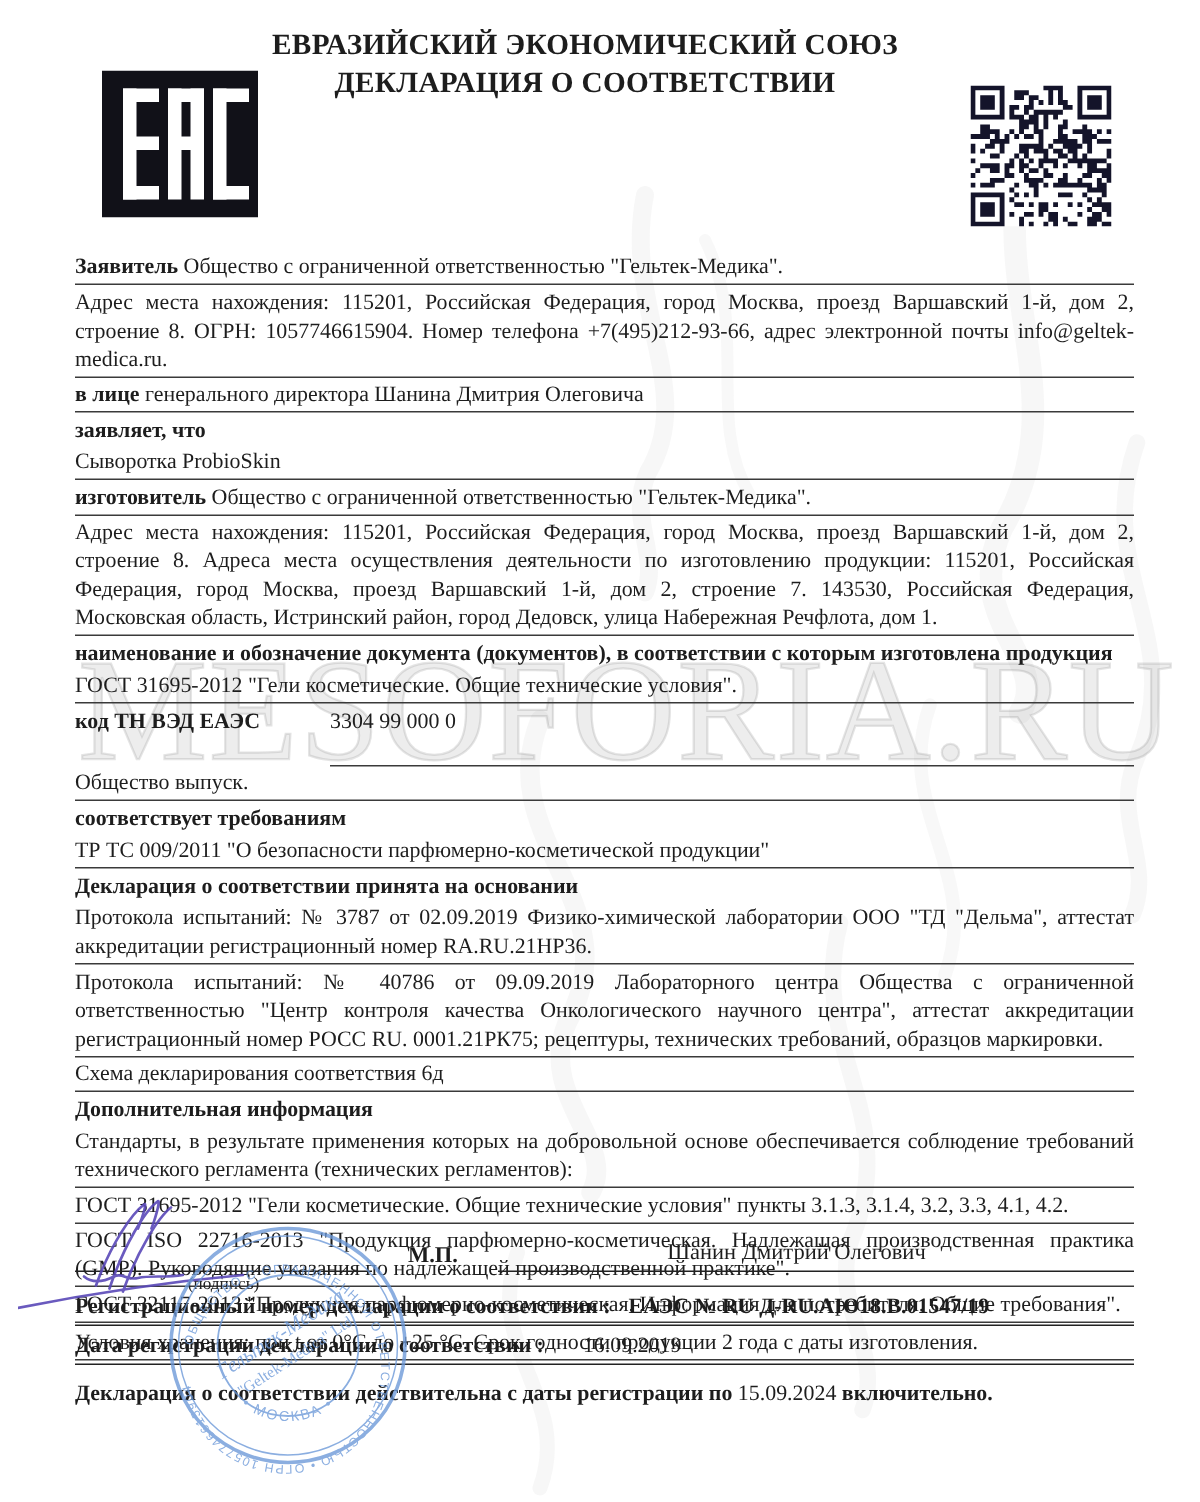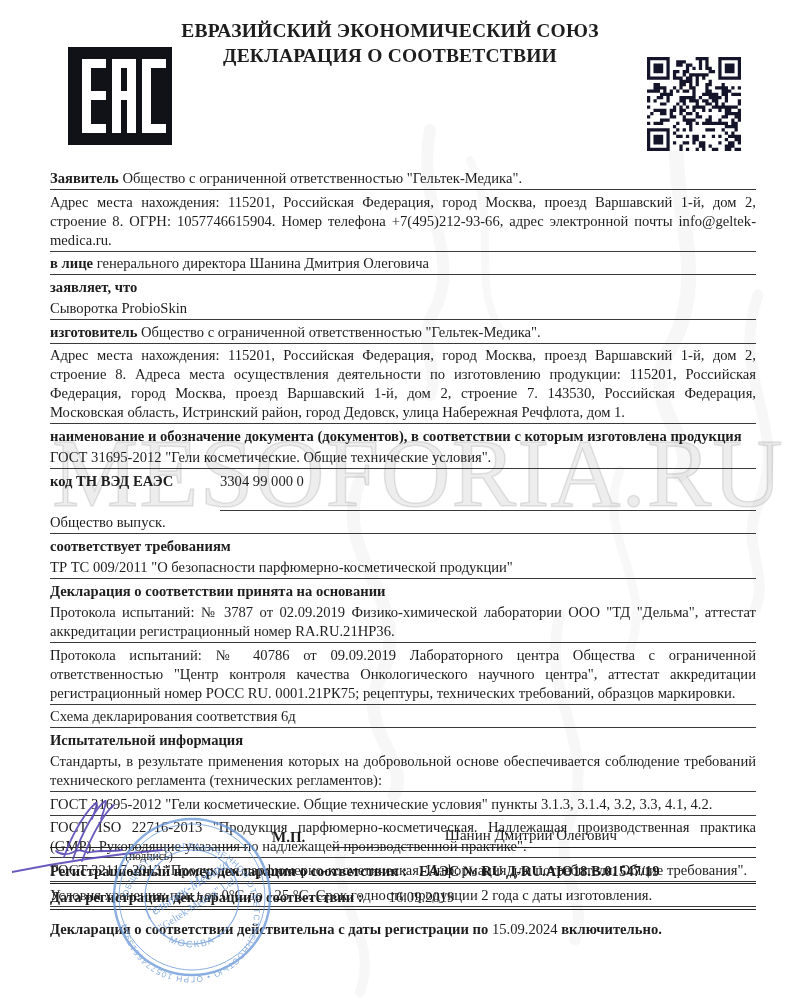--- a/index.html
+++ b/index.html
@@ -106,21 +106,21 @@
       <span class="lbl">код ТН ВЭД ЕАЭС</span>
       <span class="val">3304 99 000 0</span>
     </div>
   <div class="row ul">Общество выпуск.</div>
   <div class="row boldrow">соответствует требованиям</div>
   <div class="row ul">ТР ТС 009/2011 "О безопасности парфюмерно-косметической продукции"</div>
   <div class="row boldrow">Декларация о соответствии принята на основании</div>
   <div class="row ul para">Протокола испытаний: № 3787 от 02.09.2019 Физико-химической лаборатории ООО "ТД "Дельма", аттестат аккредитации регистрационный номер RA.RU.21НР36.</div>
   <div class="row ul para">Протокола испытаний: № 40786 от 09.09.2019 Лабораторного центра Общества с ограниченной ответственностью "Центр контроля качества Онкологического научного центра", аттестат аккредитации регистрационный номер РОСС RU. 0001.21РК75; рецептуры, технических требований, образцов маркировки.</div>
   <div class="row ul">Схема декларирования соответствия 6д</div>
-  <div class="row boldrow">Испытательной информация</div>
+  <div class="row boldrow">Дополнительная информация</div>
   <div class="row ul para">Стандарты, в результате применения которых на добровольной основе обеспечивается соблюдение требований технического регламента (технических регламентов):</div>
   <div class="row ul">ГОСТ 31695-2012 "Гели косметические. Общие технические условия" пункты 3.1.3, 3.1.4, 3.2, 3.3, 4.1, 4.2.</div>
   <div class="row ul para">ГОСТ ISO 22716-2013 "Продукция парфюмерно-косметическая. Надлежащая производственная практика (GMP). Руководящие указания по надлежащей производственной практике".</div>
   <div class="row ul">ГОСТ 32117-2013 "Продукция парфюмерно-косметическая. Информация для потребителя. Общие требования".</div>
   <div class="row ul storage-row">Условия хранения: при t от 0°С до +25 °С. Срок годности продукции 2 года с даты изготовления.</div>
   <div class="validity"><span>Декларация о соответствии действительна с даты регистрации по</span> <span class="date">15.09.2024</span> <span>включительно.</span></div>
 </div>
 
 <div class="sig-block">
   <div class="line-left"></div>

